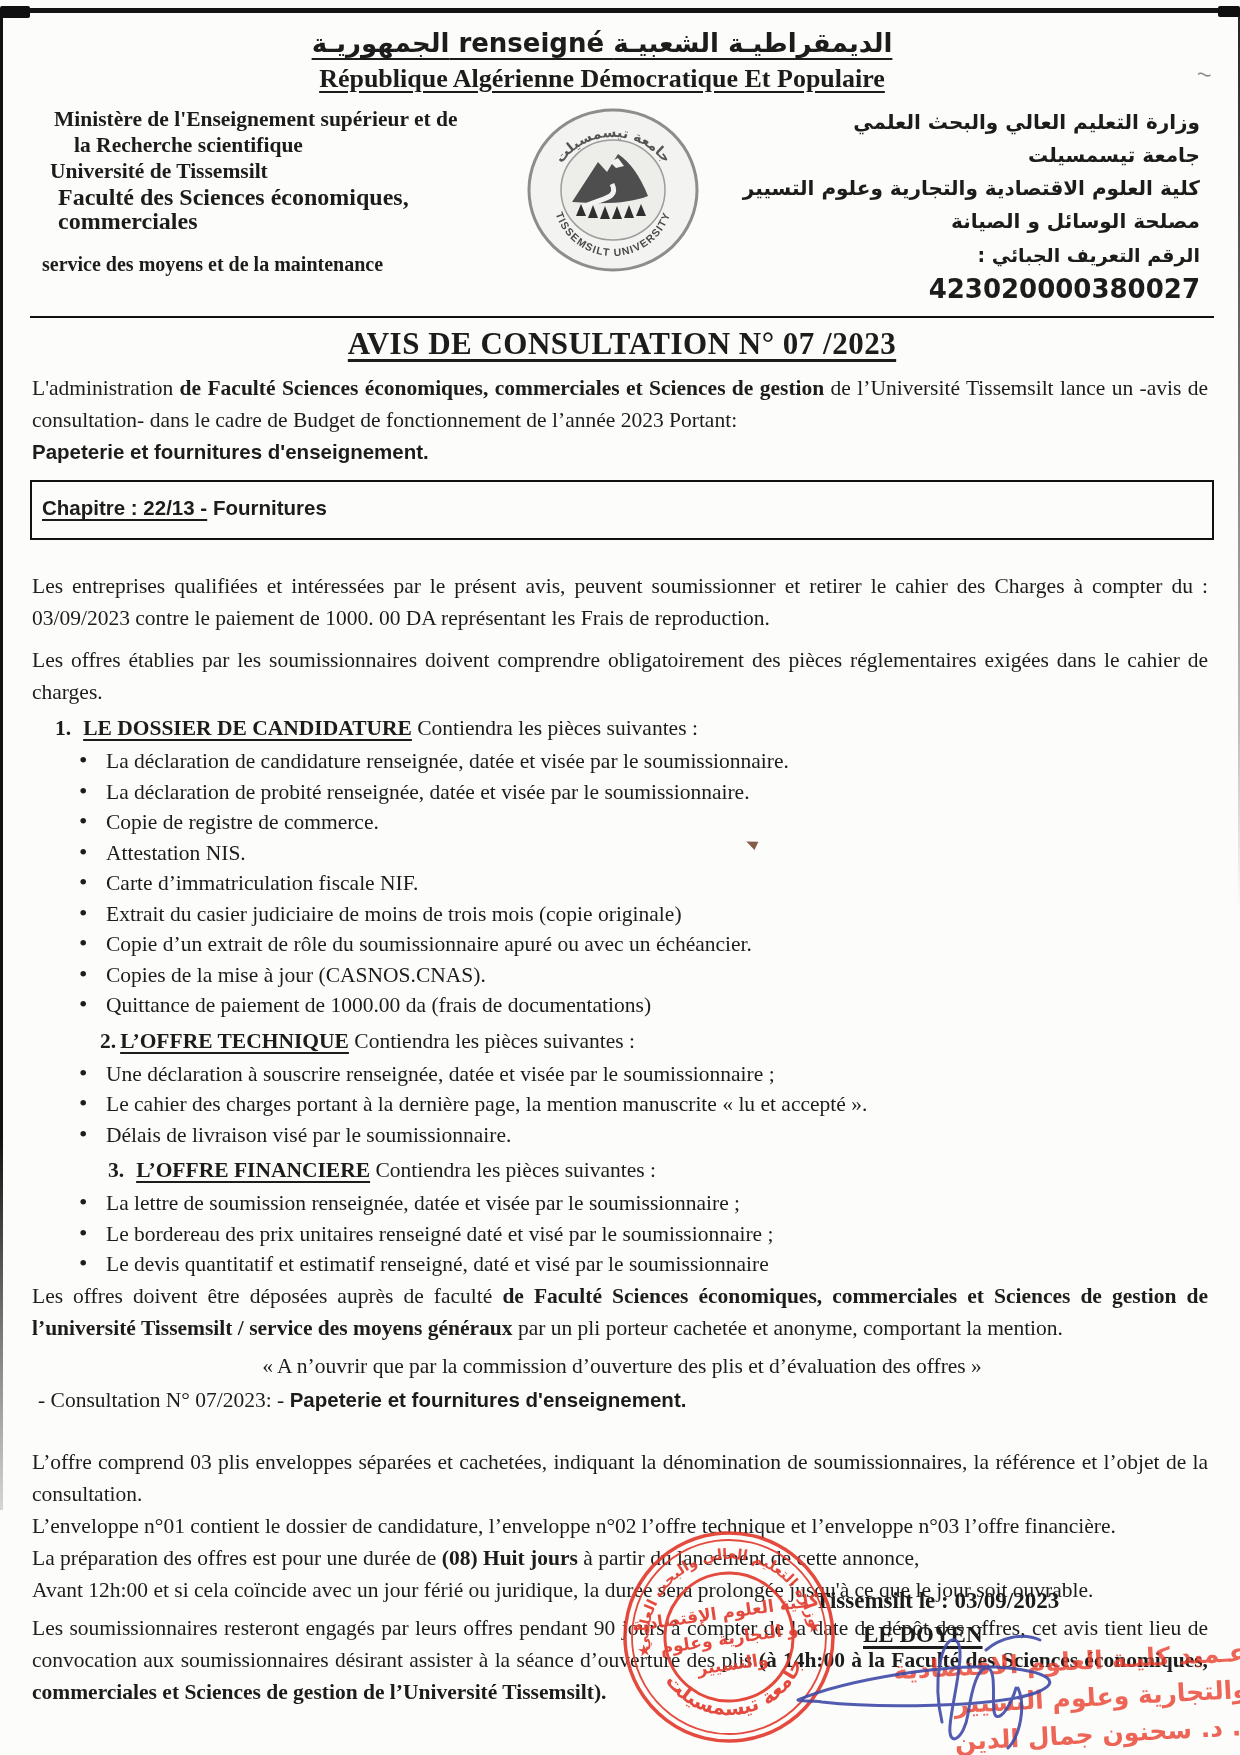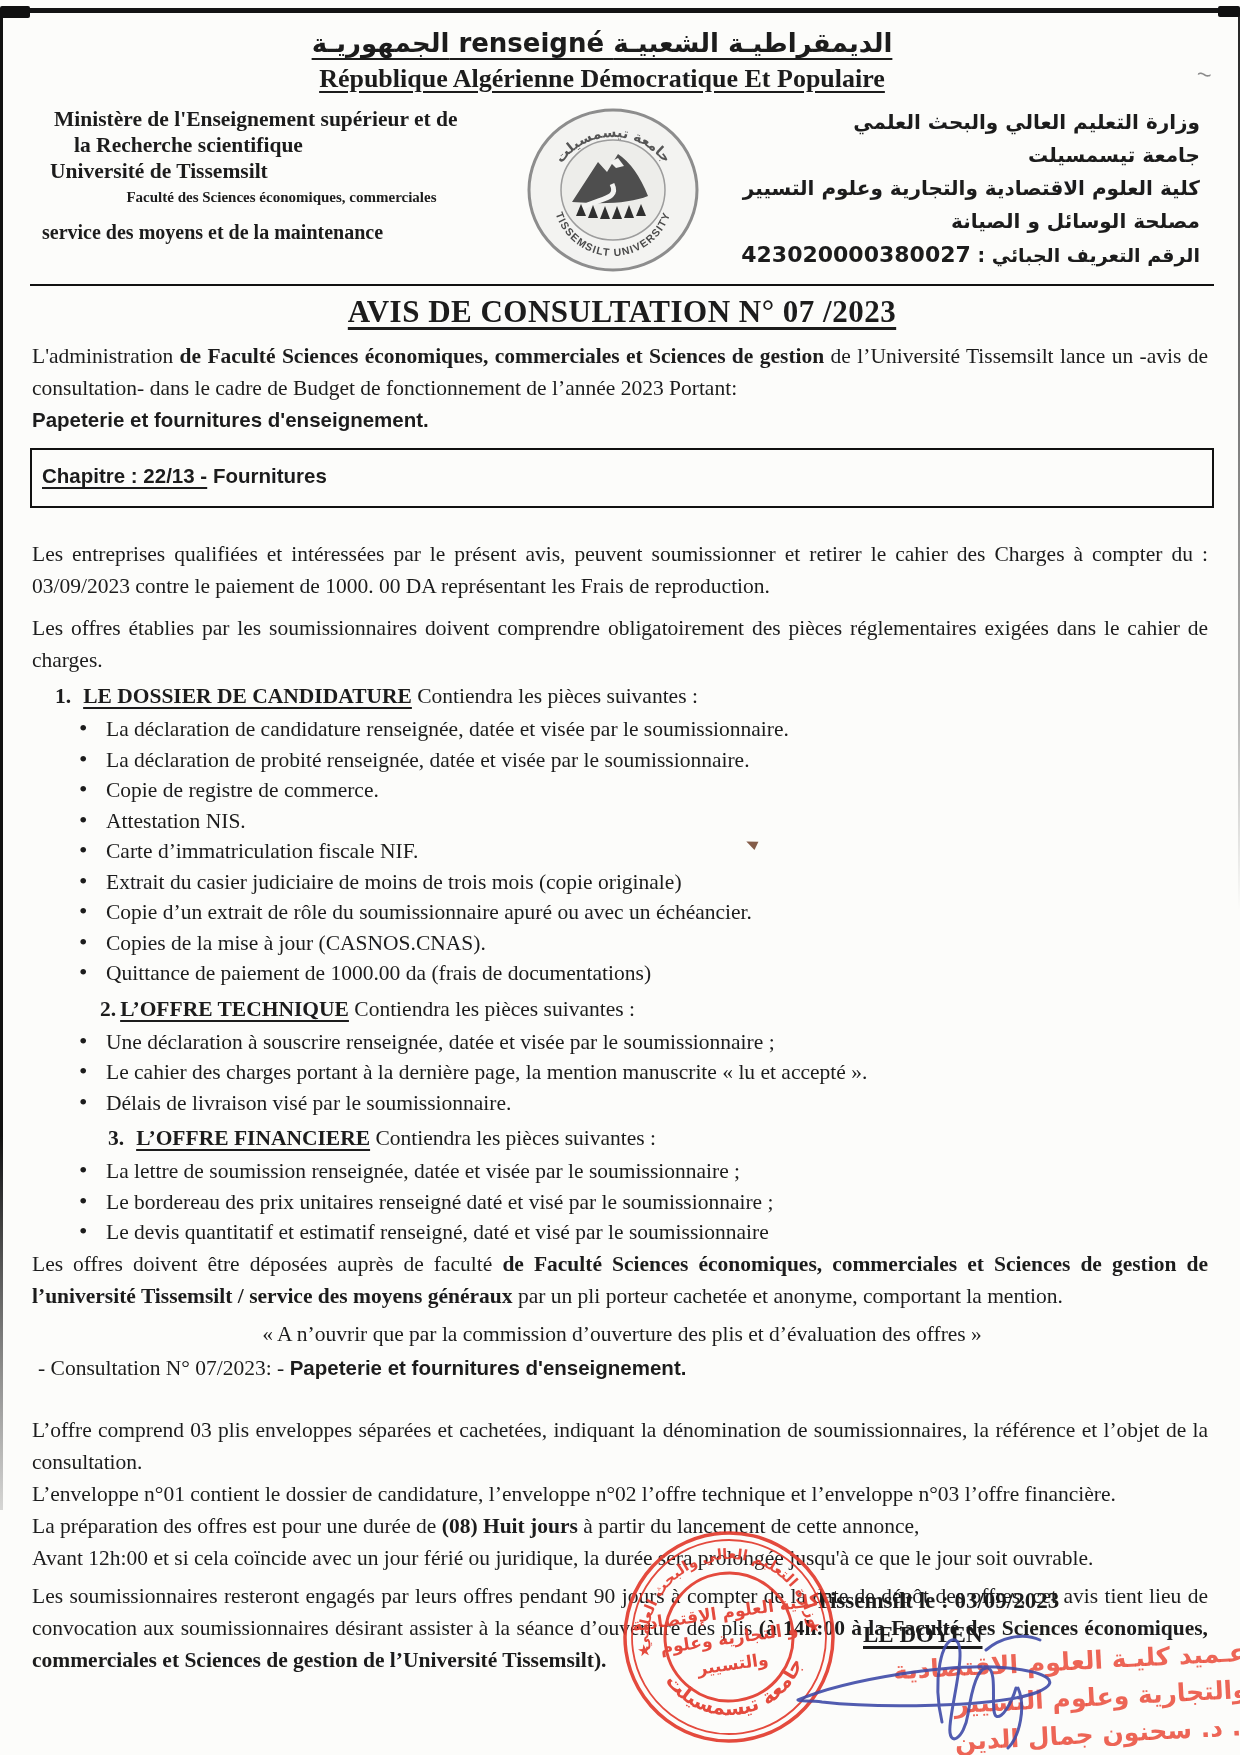--- a/index.html
+++ b/index.html
@@ -26,28 +26,28 @@
   .rep-ar{ text-align:center;font-size:26px;font-weight:bold;margin:2px 40px 6px 0;}
   .rep-ar span{text-decoration:underline;text-decoration-thickness:2px;text-underline-offset:6px;}
   .rep-fr{ text-align:center;font-size:26px;font-weight:bold;margin:0 40px 8px 0;}
   .rep-fr span{text-decoration:underline;text-decoration-thickness:2px;text-underline-offset:4px;}
 
   .hdr{display:flex;align-items:flex-start;}
   .hdr-left{width:475px;font-weight:bold;padding-top:4px;}
   .hl1{font-size:21.5px;line-height:26px;padding-left:24px;}
   .hl2{font-size:21.5px;line-height:26px;padding-left:44px;}
   .hl3{font-size:21.5px;line-height:27px;padding-left:20px;}
-  .hl4{font-size:15px;line-height:24px;padding-left:28px;text-align:center;}
+  .hl4{font-size:24px;line-height:24px;padding-left:28px;}
   .hl5{font-size:19px;line-height:24px;padding-left:76px;}
-  .hl6{font-size:20px;line-height:26px;padding-left:12px;margin-top:10px;}
+  .hl6{font-size:20px;line-height:26px;padding-left:12px;margin-top:18px;}
   .hdr-logo{width:215px;display:flex;justify-content:center;padding-top:2px;}
   .hdr-right{flex:1;direction:rtl;text-align:right;font-weight:bold;padding:4px 14px 0 0;}
   .hdr-right .ln{font-size:20px;line-height:33px;font-family:"DejaVu Sans",sans-serif;}
   .tax{font-size:19px;line-height:34px;font-family:"DejaVu Sans",sans-serif;}
-  .tax .num{font-size:22px;letter-spacing:.5px;margin-top:32px;}
+  .tax .num{font-size:26px;letter-spacing:.5px;margin-top:32px;}
 
   .hr-full{border:none;border-top:2.5px solid #111;margin:8px 0 2px 0;}
 
   .doc-title{text-align:center;font-size:31px;font-weight:bold;letter-spacing:.5px;margin:8px 0 10px 0;}
   .doc-title span{text-decoration:underline;text-decoration-thickness:2.5px;text-underline-offset:5px;}
 
   .para{font-size:21.5px;line-height:32px;text-align:justify;margin:0 6px 0 2px;}
   .gap6{margin-top:6px;} .gap10{margin-top:10px;} .gap14{margin-top:30px;}
   .sansbold{font-family:"Liberation Sans",sans-serif;font-weight:bold;font-size:20.5px;}
 

